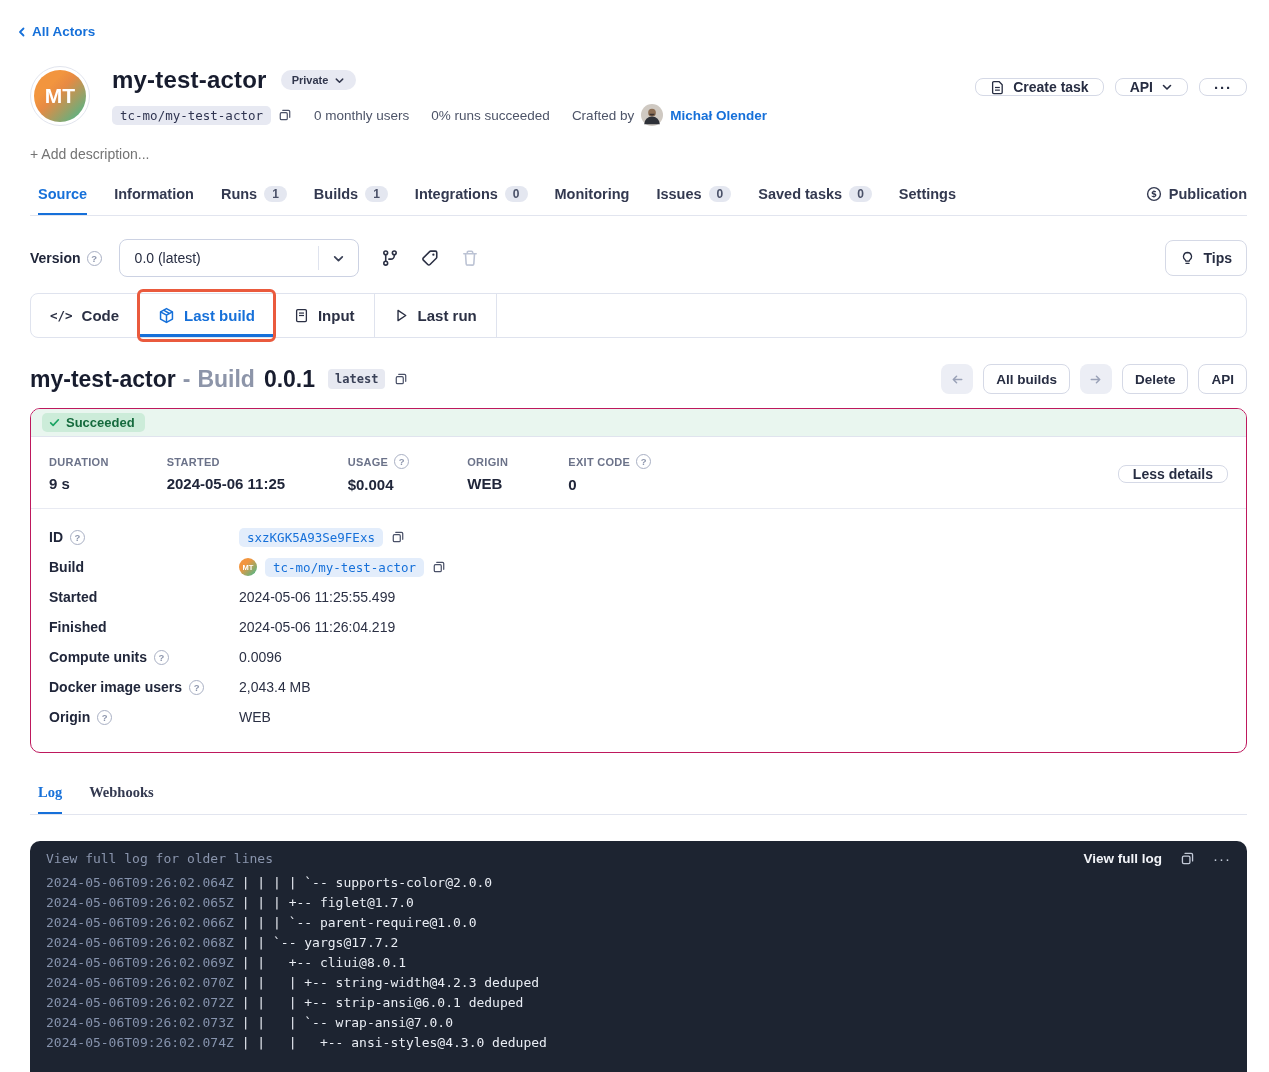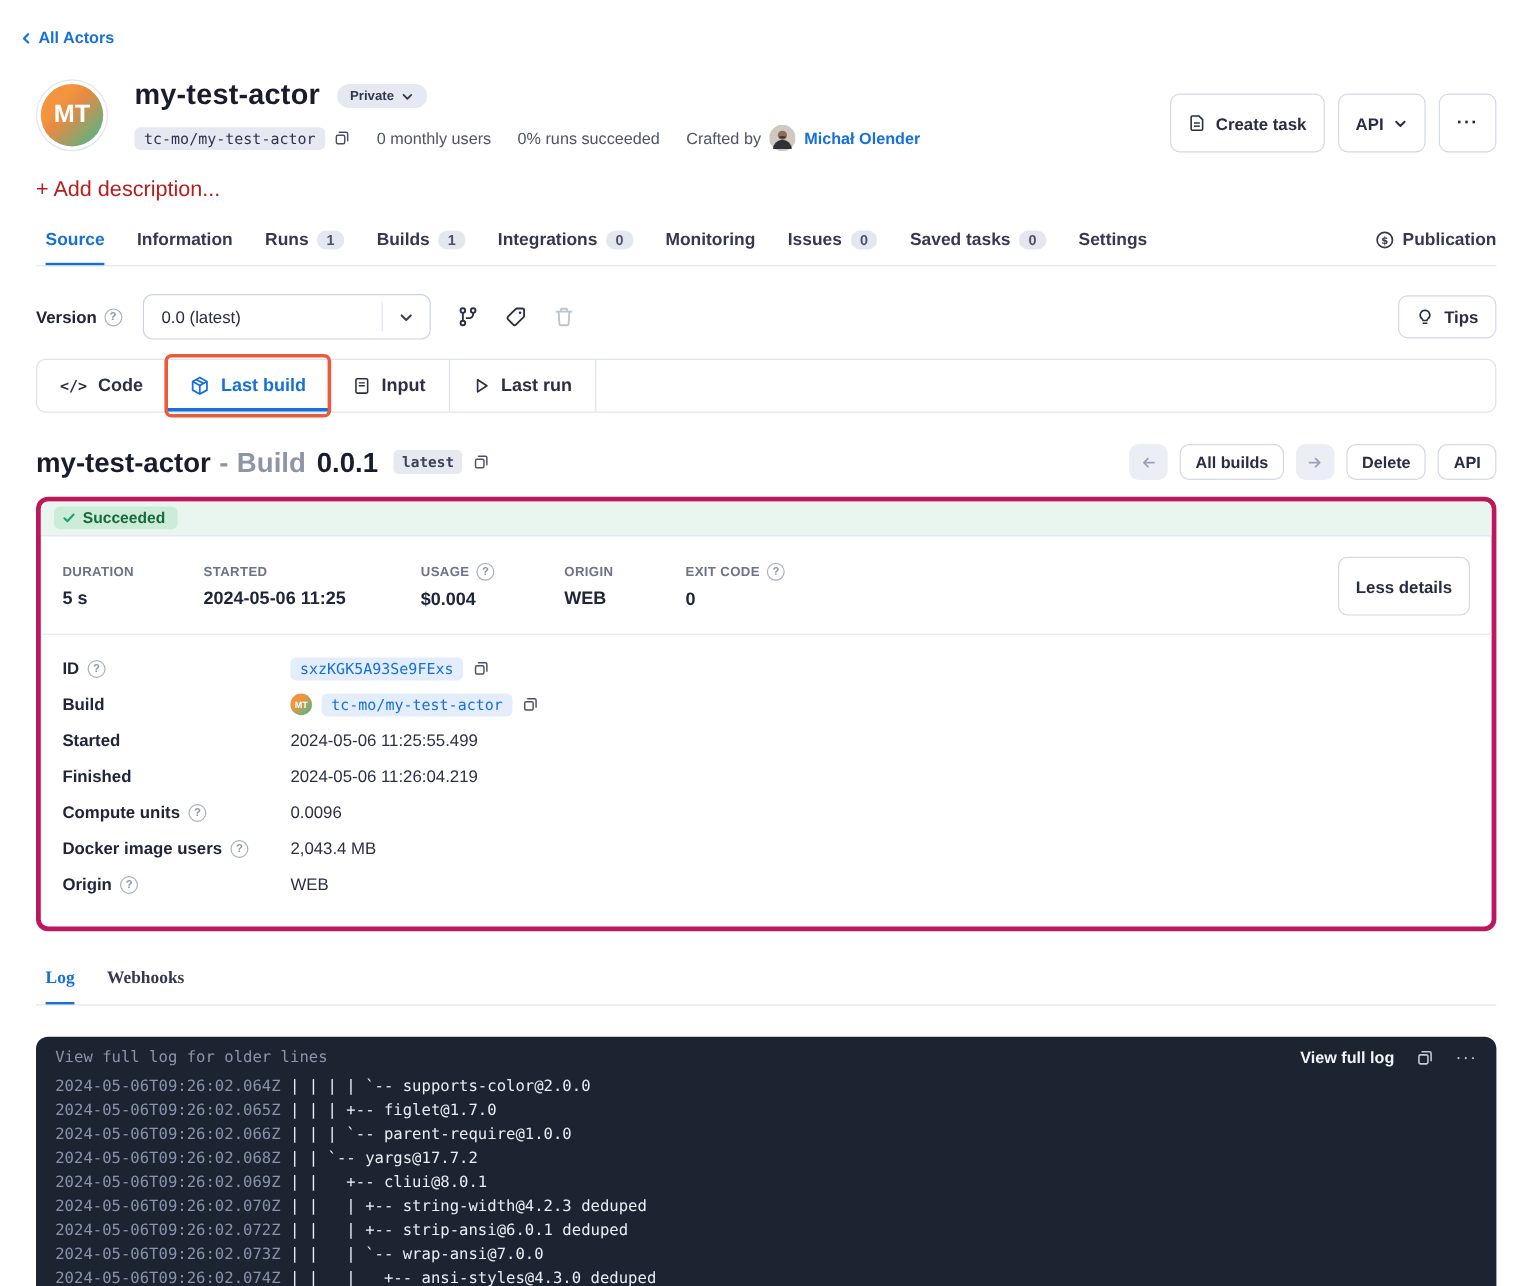--- a/index.html
+++ b/index.html
@@ -31,24 +31,24 @@
   .meta-line { display:flex; align-items:center; gap:22px; margin-top:10px;
     font-size:13.5px; color:#4d5468; }
   .badge-gray { background:#e7e9f2; color:#2f3450; border-radius:5px;
     padding:2px 8px; font-size:12.5px; }
   .id-wrap { display:flex; align-items:center; gap:7px; }
   .copy-btn { color:#4a5168; cursor:pointer; display:inline-flex; }
   .crafted { display:flex; align-items:center; gap:7px; }
   .crafted a { color:#1670d9; font-weight:600; text-decoration:none; cursor:pointer; }
   .header-actions { display:flex; gap:11px; margin-top:12px; }
   .btn { display:inline-flex; align-items:center; justify-content:center; gap:8px;
-    background:#fff; border:1px solid #d5d9e6; border-radius:8px; height:49px;
+    background:#fff; border:1px solid #d5d9e6; border-radius:8px; height:18px;
     padding:0 14px; font-size:14px; font-weight:700; color:#272d42; cursor:pointer;
     font-family:"Liberation Sans", sans-serif; }
-  .add-desc { margin-top:20px; font-size:18px; color:#b91c1c; cursor:pointer; }
+  .add-desc { margin-top:20px; font-size:14px; color:#737373; cursor:pointer; }
 
   
   .tabbar { display:flex; align-items:center; margin-top:15px; border-bottom:1px solid #e2e5ef; }
   .tabs { display:flex; gap:27px; padding-left:8px; }
   .tab { display:flex; align-items:center; gap:7px; font-size:14.5px; font-weight:600;
     color:#333950; padding:9px 0 11px; cursor:pointer; border-bottom:2px solid transparent; }
   .tab.active { color:#1670d9; border-bottom-color:#1670d9; }
   .count { background:#e4e7f0; color:#4a5168; border-radius:10px; font-size:12px;
     font-weight:600; padding:1px 8px; }
   .tabbar .right { margin-left:auto; display:flex; align-items:center; gap:7px;
@@ -89,21 +89,21 @@
   .build-title .dim { color:#8d95a9; margin:0 7px; }
   .build-title .dimword { color:#8d95a9; margin-right:9px; }
   .latest-badge { background:#e7e9f1; color:#3a4158; border-radius:4px; font-size:12px;
     padding:3px 7px; margin-left:13px; }
   .build-title .copy-btn { margin-left:9px; }
   .build-nav { margin-left:auto; display:flex; gap:10px; align-items:center; }
   .btn.nav { height:30px; font-size:13.5px; padding:0 12px; border-radius:8px; }
   .btn.arrow { width:32px; padding:0; background:#eceef5; border:none; color:#9aa2b8; cursor:default; }
 
   
-  .card { margin-top:14px; border:4px solid #be185d; border-radius:10px; overflow:hidden; }
+  .card { margin-top:14px; border:1px solid #be185d; border-radius:10px; overflow:hidden; }
   .card-strip { background:#e9f6ef; padding:4px 11px; }
   .status-badge { display:inline-flex; align-items:center; gap:6px; background:#ccecd9;
     color:#156a3d; font-size:13px; font-weight:600; border-radius:5px; padding:2px 10px 2px 7px; }
   .stats-row { display:flex; align-items:center; padding:17px 18px 15px;
     border-top:1px solid #e0e4ee;gap:20px; }
   .stat { margin-right:38px; }
   .stat .slabel { display:flex; align-items:center; gap:6px; font-size:11px;
     font-weight:700; letter-spacing:.3px; color:#6b7289; }
   .stat .svalue { font-size:15px; font-weight:700; color:#20263a; margin-top:7px; }
   .stat.w1{min-width:58px}.stat.w2{min-width:123px}.stat.w3{min-width:58px}.stat.w4{min-width:43px}
@@ -396,21 +396,21 @@
               </svg>
           </span>
           <span>Succeeded</span>
         </span>
       </div>
       <div class="stats-row">
         <div class="stat w1">
           <div class="slabel">
               <span>DURATION</span>
             </div>
-          <div class="svalue">5 s</div>
+          <div class="svalue">9 s</div>
         </div>
         <div class="stat w2">
           <div class="slabel">
               <span>STARTED</span>
             </div>
           <div class="svalue">2024-05-06 11:25</div>
         </div>
         <div class="stat w3">
           <div class="slabel">
               <span>USAGE</span>

